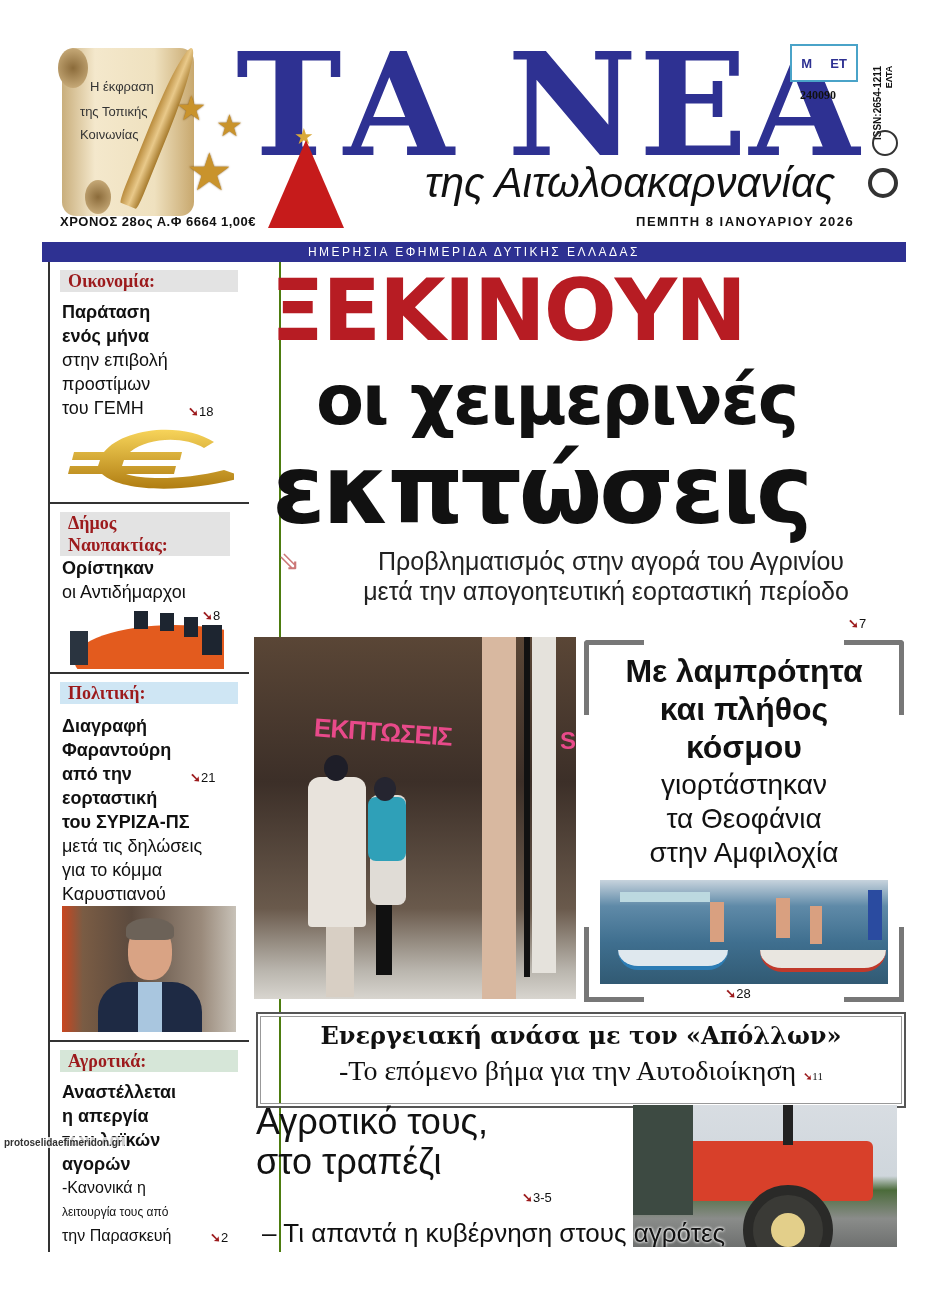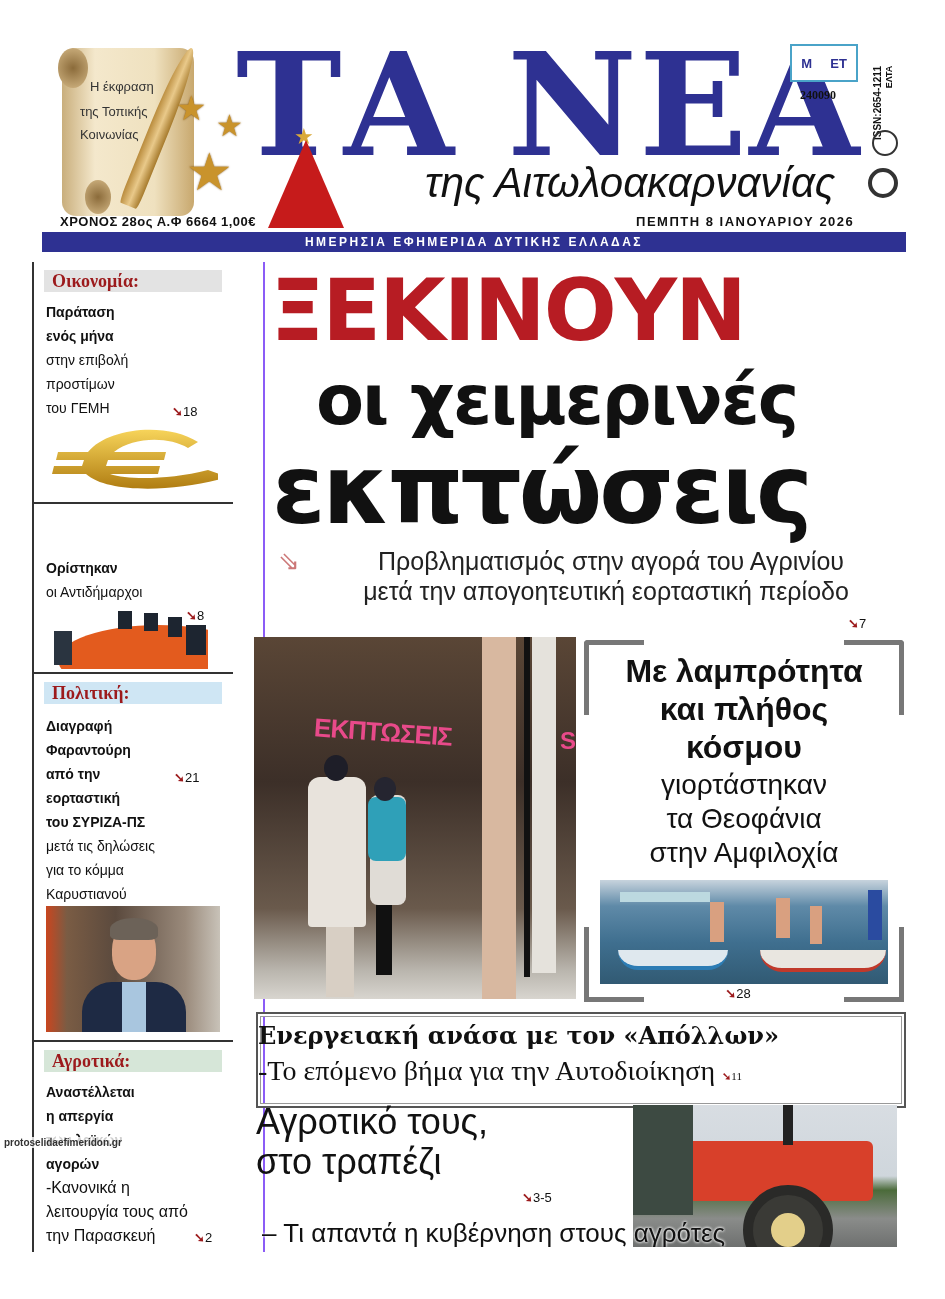--- a/index.html
+++ b/index.html
@@ -16,41 +16,41 @@
 .title-main{left:236px;top:30px;font-family:"DejaVu Serif",serif;font-weight:bold;font-size:142px;color:#2e3192;letter-spacing:2px;line-height:150px}
 .title-sub{left:425px;top:160px;font-family:Liberation Sans, sans-serif;font-style:italic;font-size:42px;color:#111;line-height:46px}
 .tree{left:268px;top:140px;width:0;height:0;border-left:38px solid transparent;border-right:38px solid transparent;border-bottom:88px solid #c61b1b}
 .tree-top{left:294px;top:124px;font-size:22px;color:#d9a93a}
 .issue{left:60px;top:214px;font-size:13px;font-weight:bold;letter-spacing:.5px}
 .date{left:636px;top:214px;font-size:13px;font-weight:bold;letter-spacing:1.5px}
 .met-box{left:790px;top:44px;width:68px;height:38px;border:2px solid #4aa3c8;background:#fff;display:flex;justify-content:space-around;align-items:center;font-weight:bold;font-size:13px;color:#2e3192}
 .met-num{left:800px;top:88px;font-family:"Liberation Serif",serif;font-weight:bold;font-size:12px}
 .issn{left:872px;top:140px;transform:rotate(-90deg);transform-origin:left top;font-size:10px;font-weight:bold;white-space:nowrap}
 .seal{border-radius:50%;border:2px solid #333;width:26px;height:26px}
-.band{left:42px;top:232px;width:864px;height:20px;background:#2e3192;color:#fff;text-align:center;font-size:12px;font-weight:bold;letter-spacing:2.5px;line-height:20px}
-
-.lcol{left:32px;top:262px;width:233px;height:990px;border-left:2px solid #333;border-right:2px solid #8b5cf6}
+.band{left:42px;top:242px;width:864px;height:20px;background:#2e3192;color:#fff;text-align:center;font-size:12px;font-weight:normal;letter-spacing:2.5px;line-height:20px}
+
+.lcol{left:48px;top:262px;width:233px;height:990px;border-left:2px solid #333;border-right:2px solid #4d7c0f}
 .sep{height:2px;background:#333;position:absolute;left:0;width:199px}
 .sec-head{position:absolute;left:10px;width:178px;font-family:"Liberation Serif",serif;font-weight:bold;color:#9c1a1c;font-size:18px;padding-left:8px;line-height:22px}
-.ltxt{position:absolute;left:12px;width:186px;font-size:14px;line-height:24px}
+.ltxt{position:absolute;left:12px;width:186px;font-size:18px;line-height:24px}
 .b{font-weight:bold}
 .ref{color:#9c1a1c;font-size:13px;font-weight:bold}
 .ref .n{color:#111;font-weight:normal}
 .euro{left:14px;width:170px;height:70px}
 
 .h1{left:270px;top:262px;font-family:"DejaVu Sans",sans-serif;font-weight:bold;font-size:86px;color:#b71c23;letter-spacing:-2px;line-height:96px}
 .h2{left:316px;top:360px;font-family:"DejaVu Sans",sans-serif;font-weight:bold;font-size:70px;letter-spacing:-2px;line-height:80px}
 .h3{left:272px;top:438px;font-family:"DejaVu Sans",sans-serif;font-weight:bold;font-size:96px;letter-spacing:-3px;line-height:104px}
 .sub{left:276px;top:546px;width:630px;font-size:25px;line-height:30px;text-align:center;color:#222}
 .photo1{left:254px;top:637px;width:322px;height:362px;overflow:hidden;background:linear-gradient(180deg,#5a4636 0%,#3c2f28 40%,#6a5a4c 75%,#b9b5ad 92%,#d8d5cf 100%)}
 .bracket{border-color:#777;border-style:solid;position:absolute;width:30px;height:50px}
 .box2{left:584px;top:640px;width:320px;height:362px}
 .box2 .t{position:absolute;left:0;width:320px;text-align:center}
 .photo2{left:600px;top:880px;width:288px;height:104px;background:linear-gradient(180deg,#c7d3dd 0%,#5f8aa8 25%,#3f6f8f 60%,#315a73 100%);overflow:hidden}
-.energy{left:256px;top:1012px;width:650px;height:96px;border:2px solid #555;box-shadow:inset 0 0 0 2px #fff,inset 0 0 0 3px #999;}
+.energy{left:256px;top:1012px;width:650px;height:96px;border:2px solid #555;box-shadow:inset 0 0 0 2px #fff,inset 0 0 0 3px #999;text-align:center}
 .farm{left:256px;top:1102px;font-size:36px;line-height:40px;font-weight:normal}
 .tractor{left:633px;top:1105px;width:264px;height:142px;background:linear-gradient(180deg,#d8dde2 0%,#cfd6dc 50%,#4b6b3a 60%,#8a8c8a 80%,#6e706f 100%);overflow:hidden}
 .watermark{left:2px;top:1137px;font-size:10px;font-weight:bold;color:#333;background:rgba(255,255,255,.8);padding:0 2px}
 </style>
 </head>
 <body>
 
 <div class="abs scroll"></div>
 <div class="abs scroll-top"></div>
 <div class="abs scroll-bot"></div>
@@ -96,20 +96,24 @@
           <linearGradient id="g" x1="0" y1="0" x2="0" y2="1">
             <stop offset="0" stop-color="#f7d45a"></stop>
             <stop offset="1" stop-color="#b07d12"></stop>
           </linearGradient>
         </defs>
         <path d="M150 20 C120 0 60 5 40 30 L10 30 L8 38 L36 38 L34 44 L6 44 L4 52 L38 52 C60 72 130 70 180 55 L160 48 C120 58 80 58 62 52 L110 52 L112 44 L58 44 L60 38 L116 38 L118 30 L66 30 C85 15 120 14 140 26 Z" fill="url(#g)"></path>
       </svg>
   </div>
   <div class="sep" style="top:240px"></div>
 
+  <div class="sec-head" style="top:250px;background:#e3e3e3;width:170px">
+    <div>Δήμος</div>
+    <div>Ναυπακτίας:</div>
+  </div>
   <div class="ltxt b" style="top:294px">Ορίστηκαν</div>
   <div class="ltxt" style="top:318px">οι Αντιδήμαρχοι</div>
   <div class="abs" style="left:14px;top:345px;width:160px;height:62px;overflow:hidden">
     <div style="position:absolute;left:10px;top:18px;width:200px;height:70px;border-radius:50%;background:#e35b1e"></div>
     <div style="position:absolute;left:70px;top:4px;width:14px;height:18px;background:#1d2530"></div>
     <div style="position:absolute;left:96px;top:6px;width:14px;height:18px;background:#1d2530"></div>
     <div style="position:absolute;left:120px;top:10px;width:14px;height:20px;background:#1d2530"></div>
     <div style="position:absolute;left:138px;top:18px;width:20px;height:30px;background:#1d2530"></div>
     <div style="position:absolute;left:6px;top:24px;width:18px;height:34px;background:#2a3440"></div>
   </div>
@@ -133,21 +137,21 @@
     <div style="position:absolute;left:76px;top:76px;width:24px;height:50px;background:#a9c6df"></div>
   </div>
   <div class="sep" style="top:778px"></div>
 
   <div class="sec-head" style="top:788px;background:#d6e6d8">Αγροτικά:</div>
   <div class="ltxt b" style="top:818px">Αναστέλλεται</div>
   <div class="ltxt b" style="top:842px">η απεργία</div>
   <div class="ltxt b" style="top:866px">των λαϊκών</div>
   <div class="ltxt b" style="top:890px">αγορών</div>
   <div class="ltxt" style="top:914px;font-size:16px">-Κανονικά η</div>
-  <div class="ltxt" style="top:938px;font-size:16px">λειτουργία τους από</div>
+  <div class="ltxt" style="top:938px;font-size:12px">λειτουργία τους από</div>
   <div class="ltxt" style="top:962px;font-size:16px">την Παρασκευή</div>
   <div class="ltxt ref" style="top:964px;left:160px"><span>➘</span><span class="n">2</span></div>
 </div>
 <div class="abs watermark">protoselidaefimeridon.gr</div>
 
 <div class="abs h1">ΞΕΚΙΝΟΥΝ</div>
 <div class="abs h2">οι χειμερινές</div>
 <div class="abs h3">εκπτώσεις</div>
 <div class="abs" style="left:278px;top:546px;font-size:26px;color:#c77;line-height:30px">⇘</div>
 <div class="abs sub">

